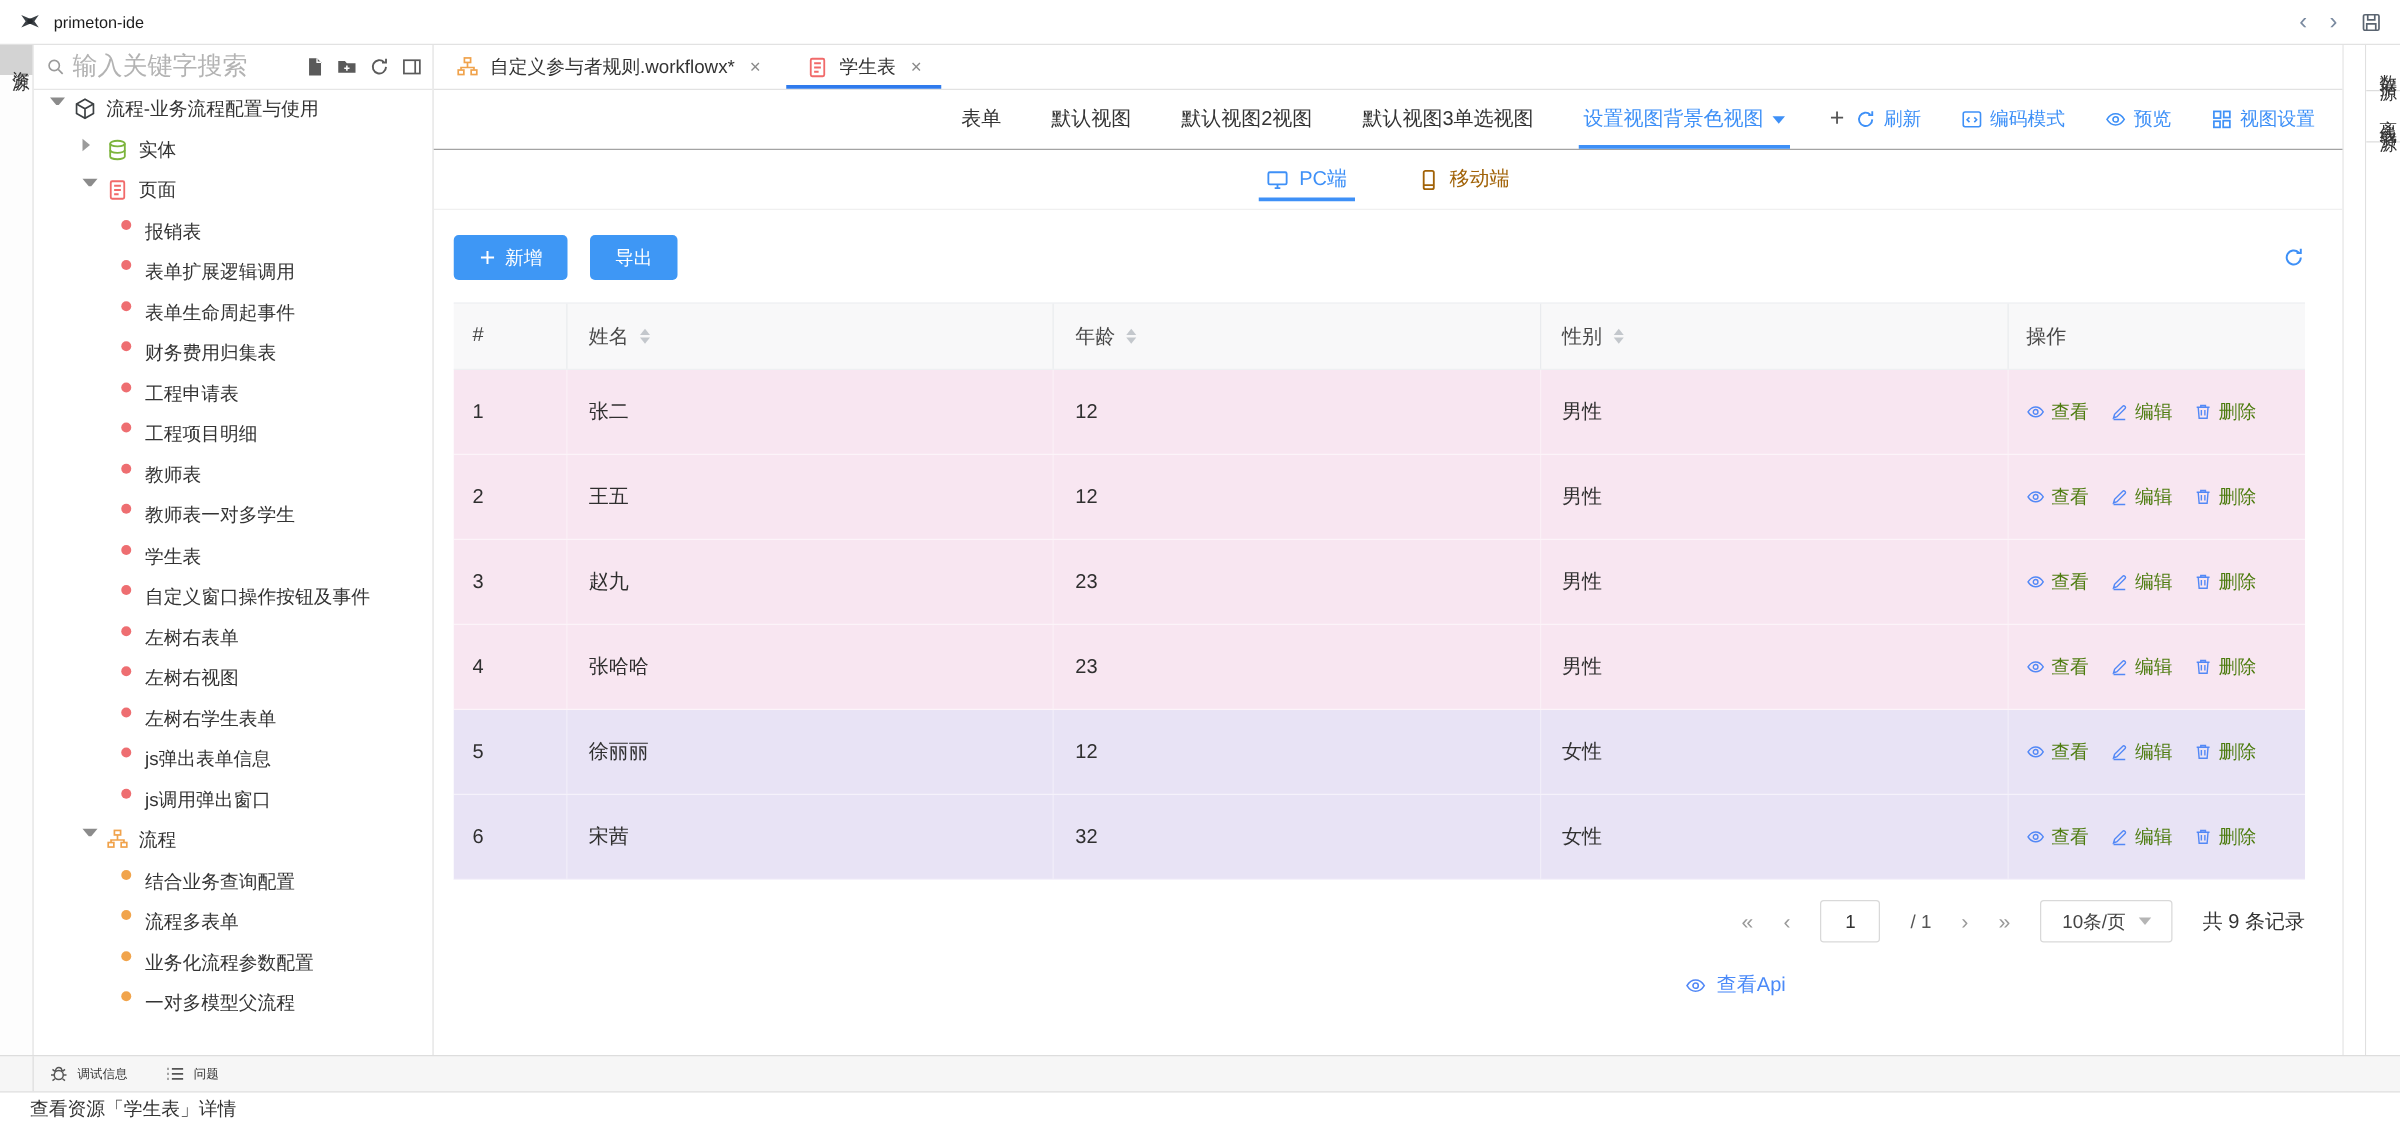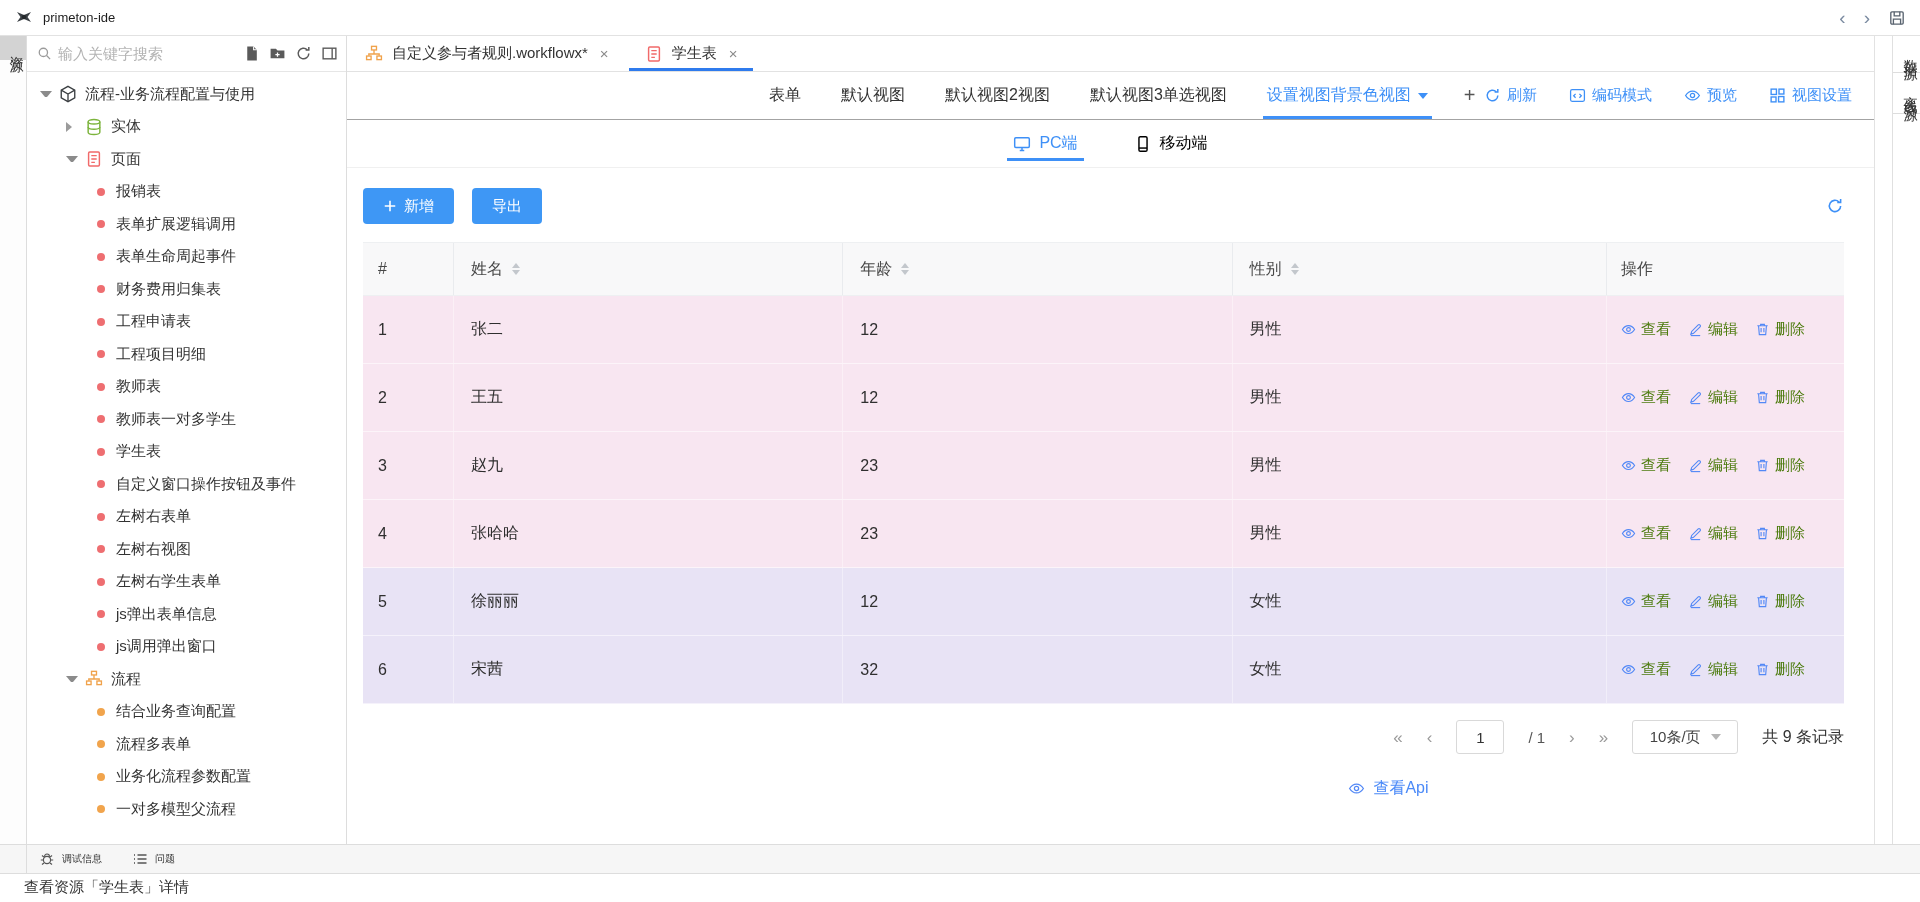--- a/index.html
+++ b/index.html
@@ -15,27 +15,27 @@
 
   
   .main { display:flex; height:808px; }
 
   .left-rail { width:27px; border-right:1px solid #ddd; background:#fdfdfd; }
   .rail-tab { width:100%; background:#d3d3d3; padding:9px 0; display:flex; justify-content:center;
               writing-mode:vertical-rl; text-orientation:upright; font-size:14px; color:#333; letter-spacing:3px; }
 
   .sidebar { width:320px; border-right:1px solid #ddd; display:flex; flex-direction:column; background:#fff; }
   .sidebar-top { height:36px; border-bottom:1px solid #e6e6e6; display:flex; align-items:center; padding:0 8px 0 10px; gap:6px; flex:none; }
-  .sidebar-top input { border:none; outline:none; flex:1; font-size:15px; color:#a21caf; min-width:0; background:transparent; }
+  .sidebar-top input { border:none; outline:none; flex:1; font-size:20px; color:#a21caf; min-width:0; background:transparent; }
   .sidebar-top input::placeholder { color:#b3b3b3; }
   .top-icons { display:flex; align-items:center; gap:9px; }
   .top-icons .ic { width:17px; height:17px; display:inline-flex; }
 
   .tree { padding-top:6px; font-size:15px; overflow:hidden; flex:1; }
-  .tree-row { height:32.5px; display:flex; align-items:center; white-space:nowrap; }
+  .tree-row { height:32.5px; display:flex; align-items:flex-start; white-space:nowrap; }
   .tree-row .caret { width:12px; display:inline-flex; justify-content:center; margin-right:7px; flex:none; }
   .caret-down { width:0;height:0;border-left:5px solid transparent;border-right:5px solid transparent;border-top:6px solid #8b8b8b; }
   .caret-right { width:0;height:0;border-top:5px solid transparent;border-bottom:5px solid transparent;border-left:6px solid #9b9b9b; }
   .tree-root { padding-left:13px; }
   .tree-group { padding-left:39px; }
   .tree-leaf { padding-left:70px; }
   .ic-slot { width:18px; height:18px; display:inline-flex; margin-right:8px; flex:none; }
   .dot { width:8px; height:8px; border-radius:50%; margin-right:11px; flex:none; }
 
   
@@ -52,21 +52,21 @@
   .vtab.active { color:#3e90f7; }
   .vtab.active::after { content:""; position:absolute; left:-4px; right:-4px; bottom:0; height:3px; background:#3e90f7; }
   .vtab .vcaret { width:0;height:0;border-left:5px solid transparent;border-right:5px solid transparent;border-top:6px solid #3e90f7; display:none; }
   .vtab.has-caret .vcaret { display:block; }
   .vt-plus { margin-left:36px; font-size:20px; color:#555; }
   .vt-actions { margin-left:auto; display:flex; gap:32px; align-items:center; }
   .vaction { display:flex; align-items:center; gap:6px; color:#3e90f7; font-size:15px; }
   .vaction .ic-slot { width:17px; height:17px; margin-right:0; }
 
   .device-bar { height:48px; border-bottom:1px solid #f0f0f0; display:flex; justify-content:center; gap:56px; align-items:center; font-size:16px; flex:none; }
-  .dev-opt { display:flex; align-items:center; gap:8px; height:100%; position:relative; color:#000000; }
+  .dev-opt { display:flex; align-items:center; gap:8px; height:100%; position:relative; color:#a16207; }
   .dev-opt .ic-slot { margin-right:0; }
   .dev-opt.active { color:#3e90f7; }
   .dev-opt.active::after { content:""; position:absolute; left:-6px; right:-6px; bottom:6px; height:3px; background:#3e90f7; }
 
   .content { flex:1; padding:20px 30px 0 16px; min-height:0; }
   .btn-row { display:flex; gap:18px; align-items:center; }
   .btn { height:36px; padding:0 20px; background:#3e97f5; color:#fff; font-size:15px; border:none; border-radius:4px; display:inline-flex; align-items:center; gap:7px; cursor:pointer; font-family:inherit; }
   .btn .ic-slot { width:14px; height:14px; margin-right:0; }
   .btn-row .tbl-refresh { margin-left:auto; width:18px; height:18px; display:inline-flex; }
 

